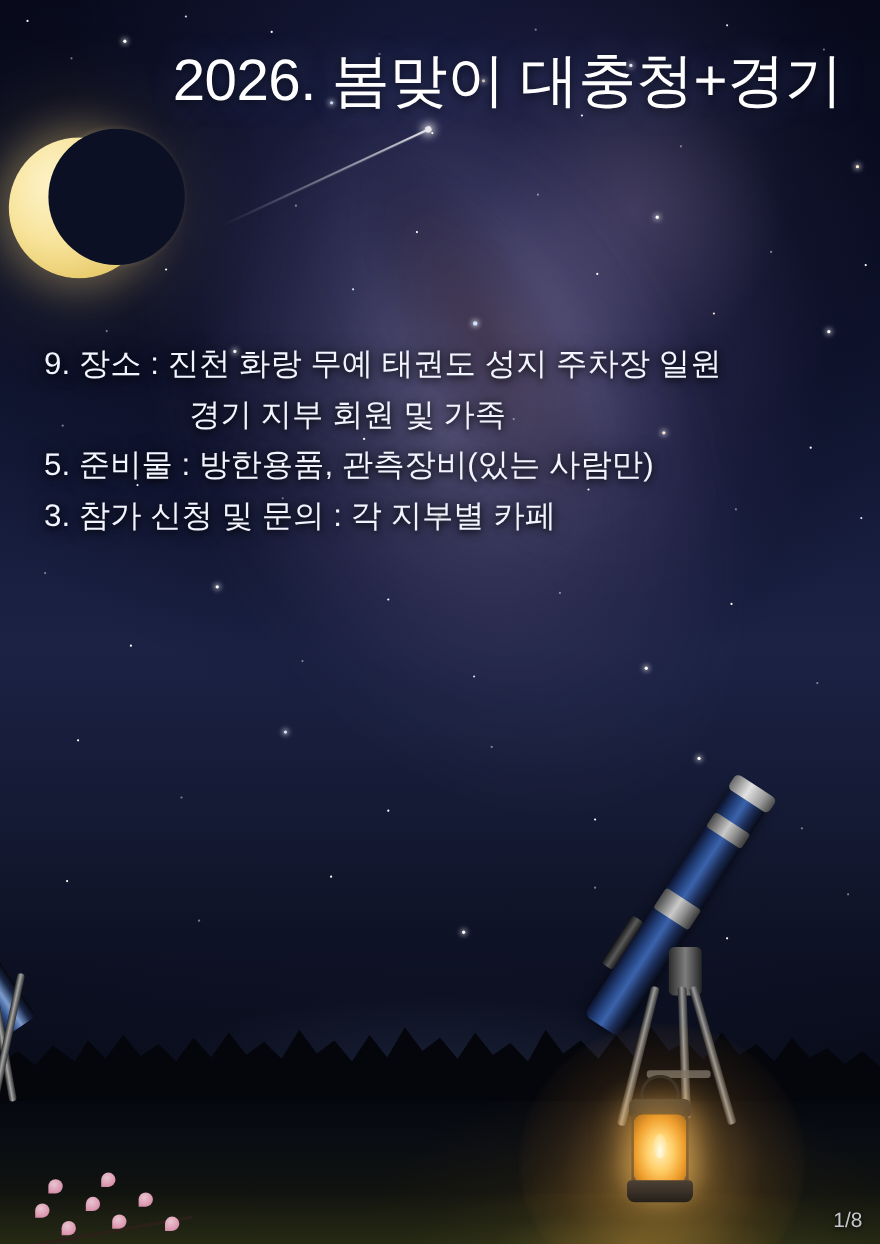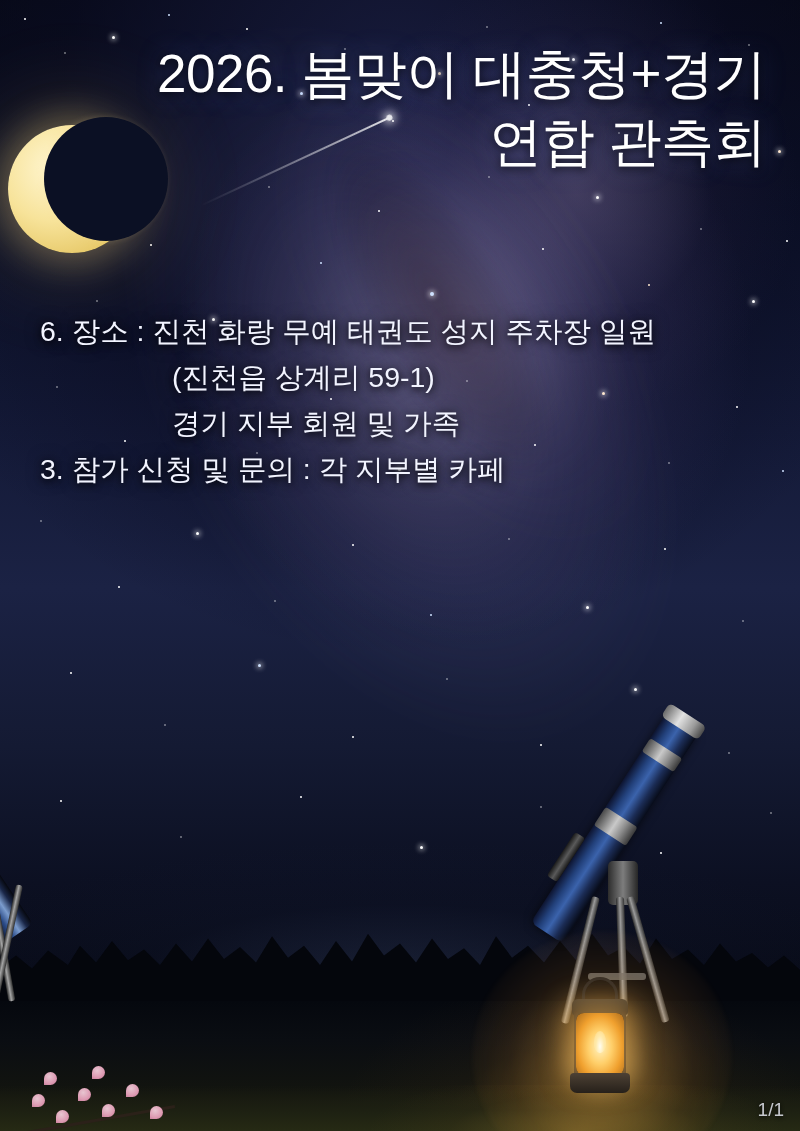--- a/index.html
+++ b/index.html
@@ -493,25 +493,24 @@
     <div class="pet" style="left:52px;bottom:30px;"></div>
     <div class="pet" style="left:76px;bottom:14px;"></div>
     <div class="pet" style="left:100px;bottom:34px;"></div>
     <div class="pet" style="left:124px;bottom:12px;"></div>
     <div class="pet" style="left:18px;bottom:46px;"></div>
     <div class="pet" style="left:66px;bottom:52px;"></div>
   </div>
 
   <div class="title">
     <span class="l1">2026. 봄맞이 대충청+경기</span>
-    <span class="l2">연합 관측회</span>
   </div>
 
   <div class="body-list">
-    <span class="row">6. 장소 : 진천 화랑 무예 태권도 성지 주차장 일원</span>
-    <span class="row indent">(진천읍 상계리 59-1)</span>
+    <span class="row">9. 장소 : 진천 화랑 무예 태권도 성지 주차장 일원</span>
     <span class="row indent">경기 지부 회원 및 가족</span>
+    <span class="row">5. 준비물 : 방한용품, 관측장비(있는 사람만)</span>
     <span class="row">3. 참가 신청 및 문의 : 각 지부별 카페</span>
   </div>
 
-  <div class="page-num">1/1</div>
+  <div class="page-num">1/8</div>
 
 </div>
 
 </body></html>

